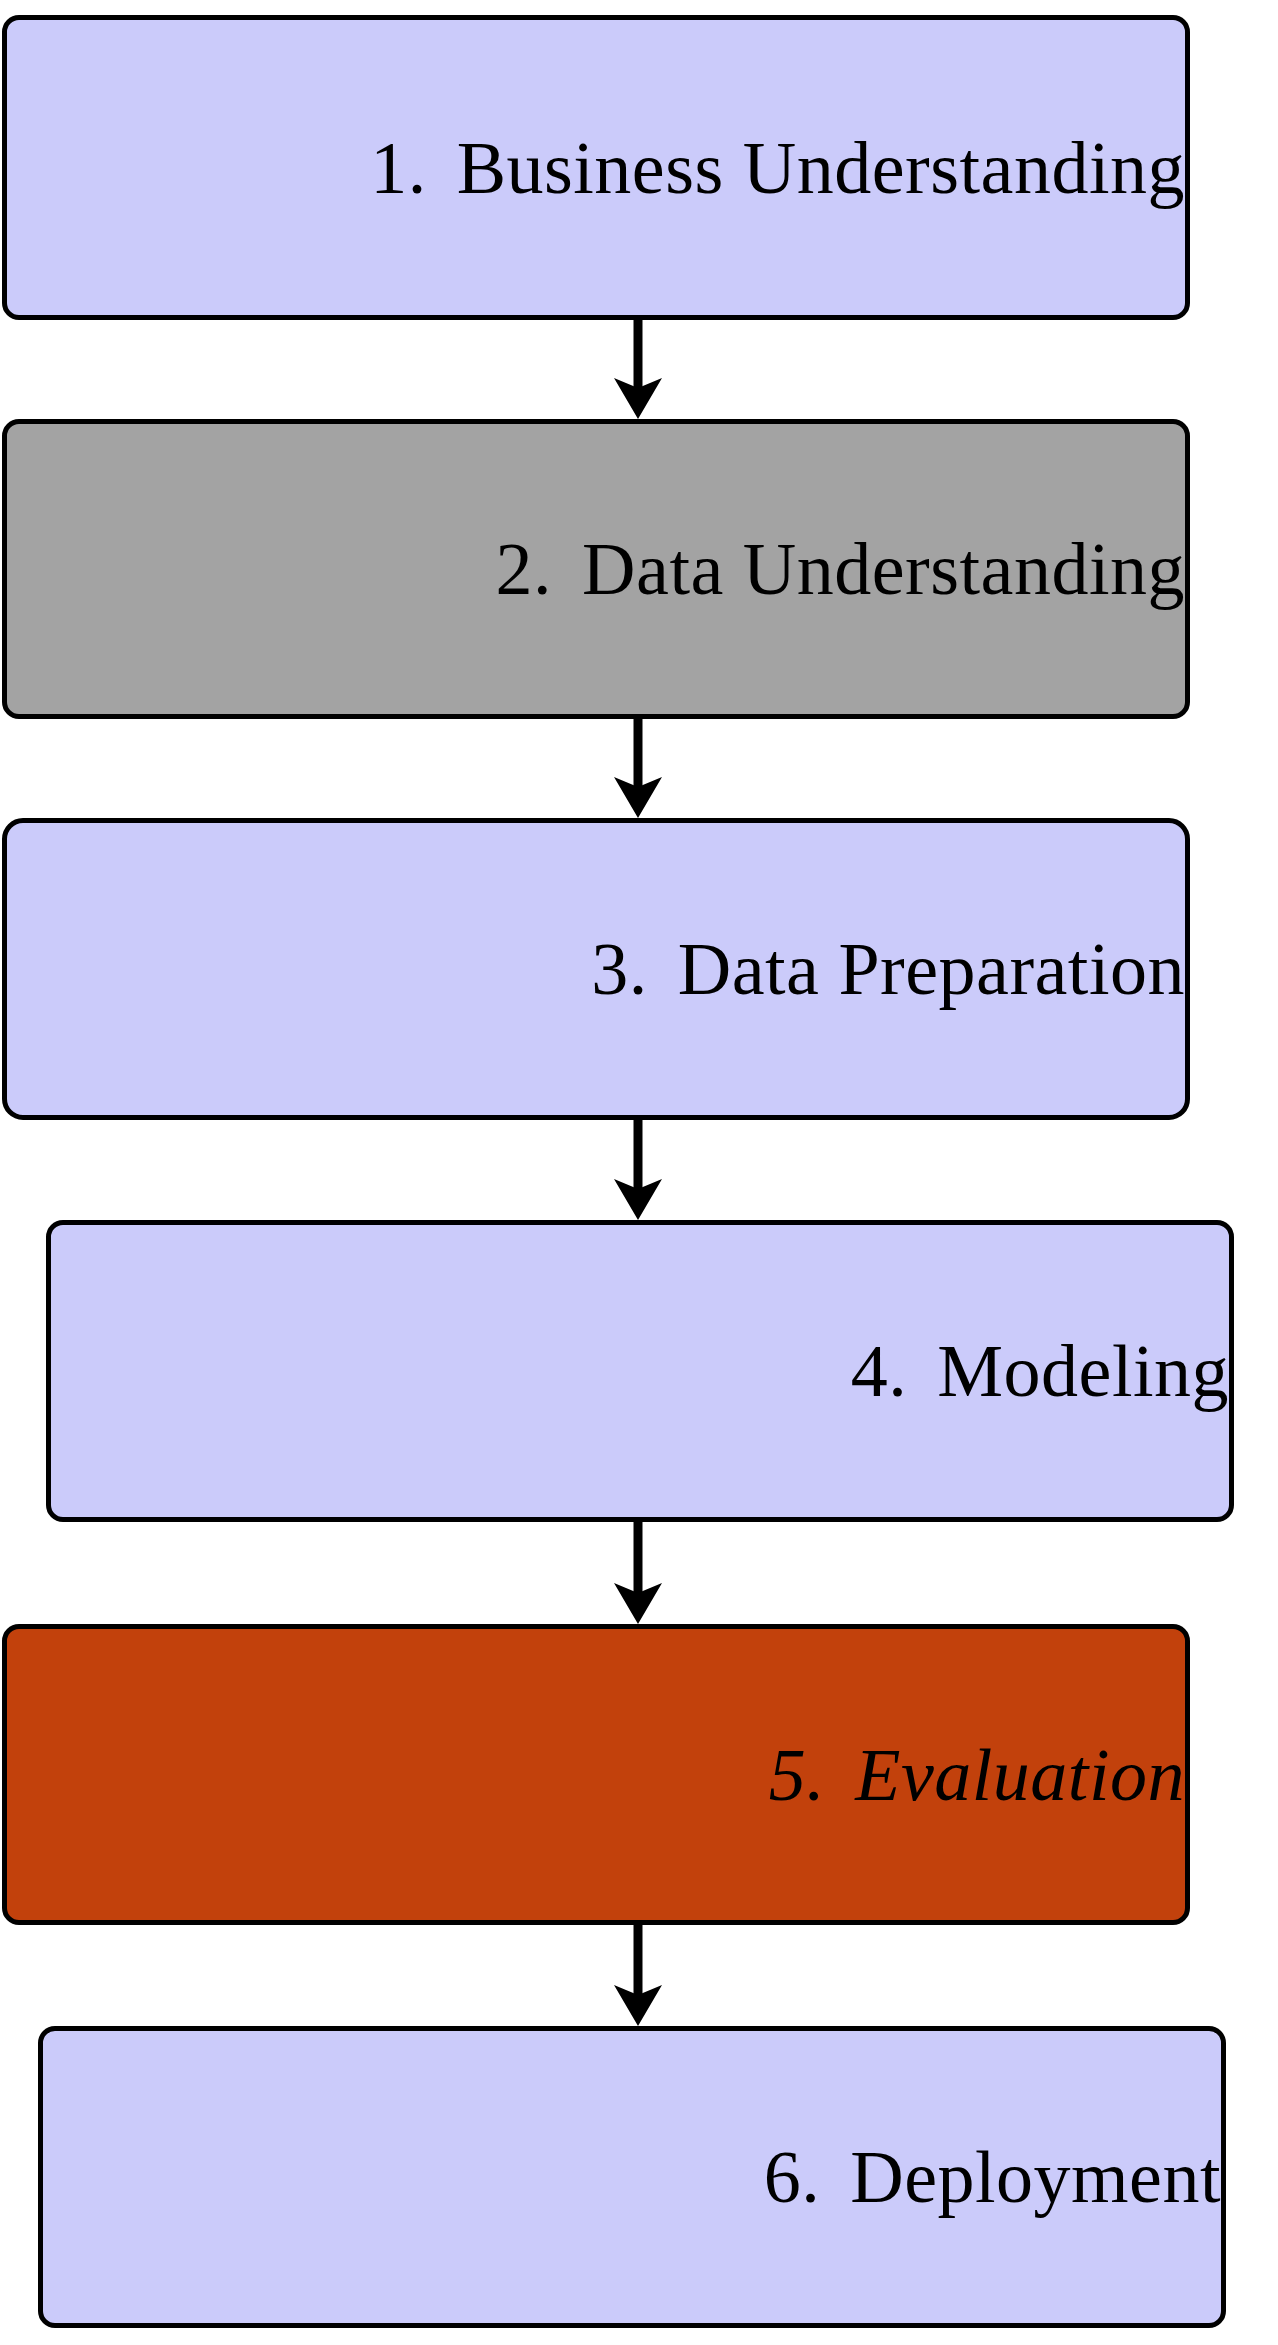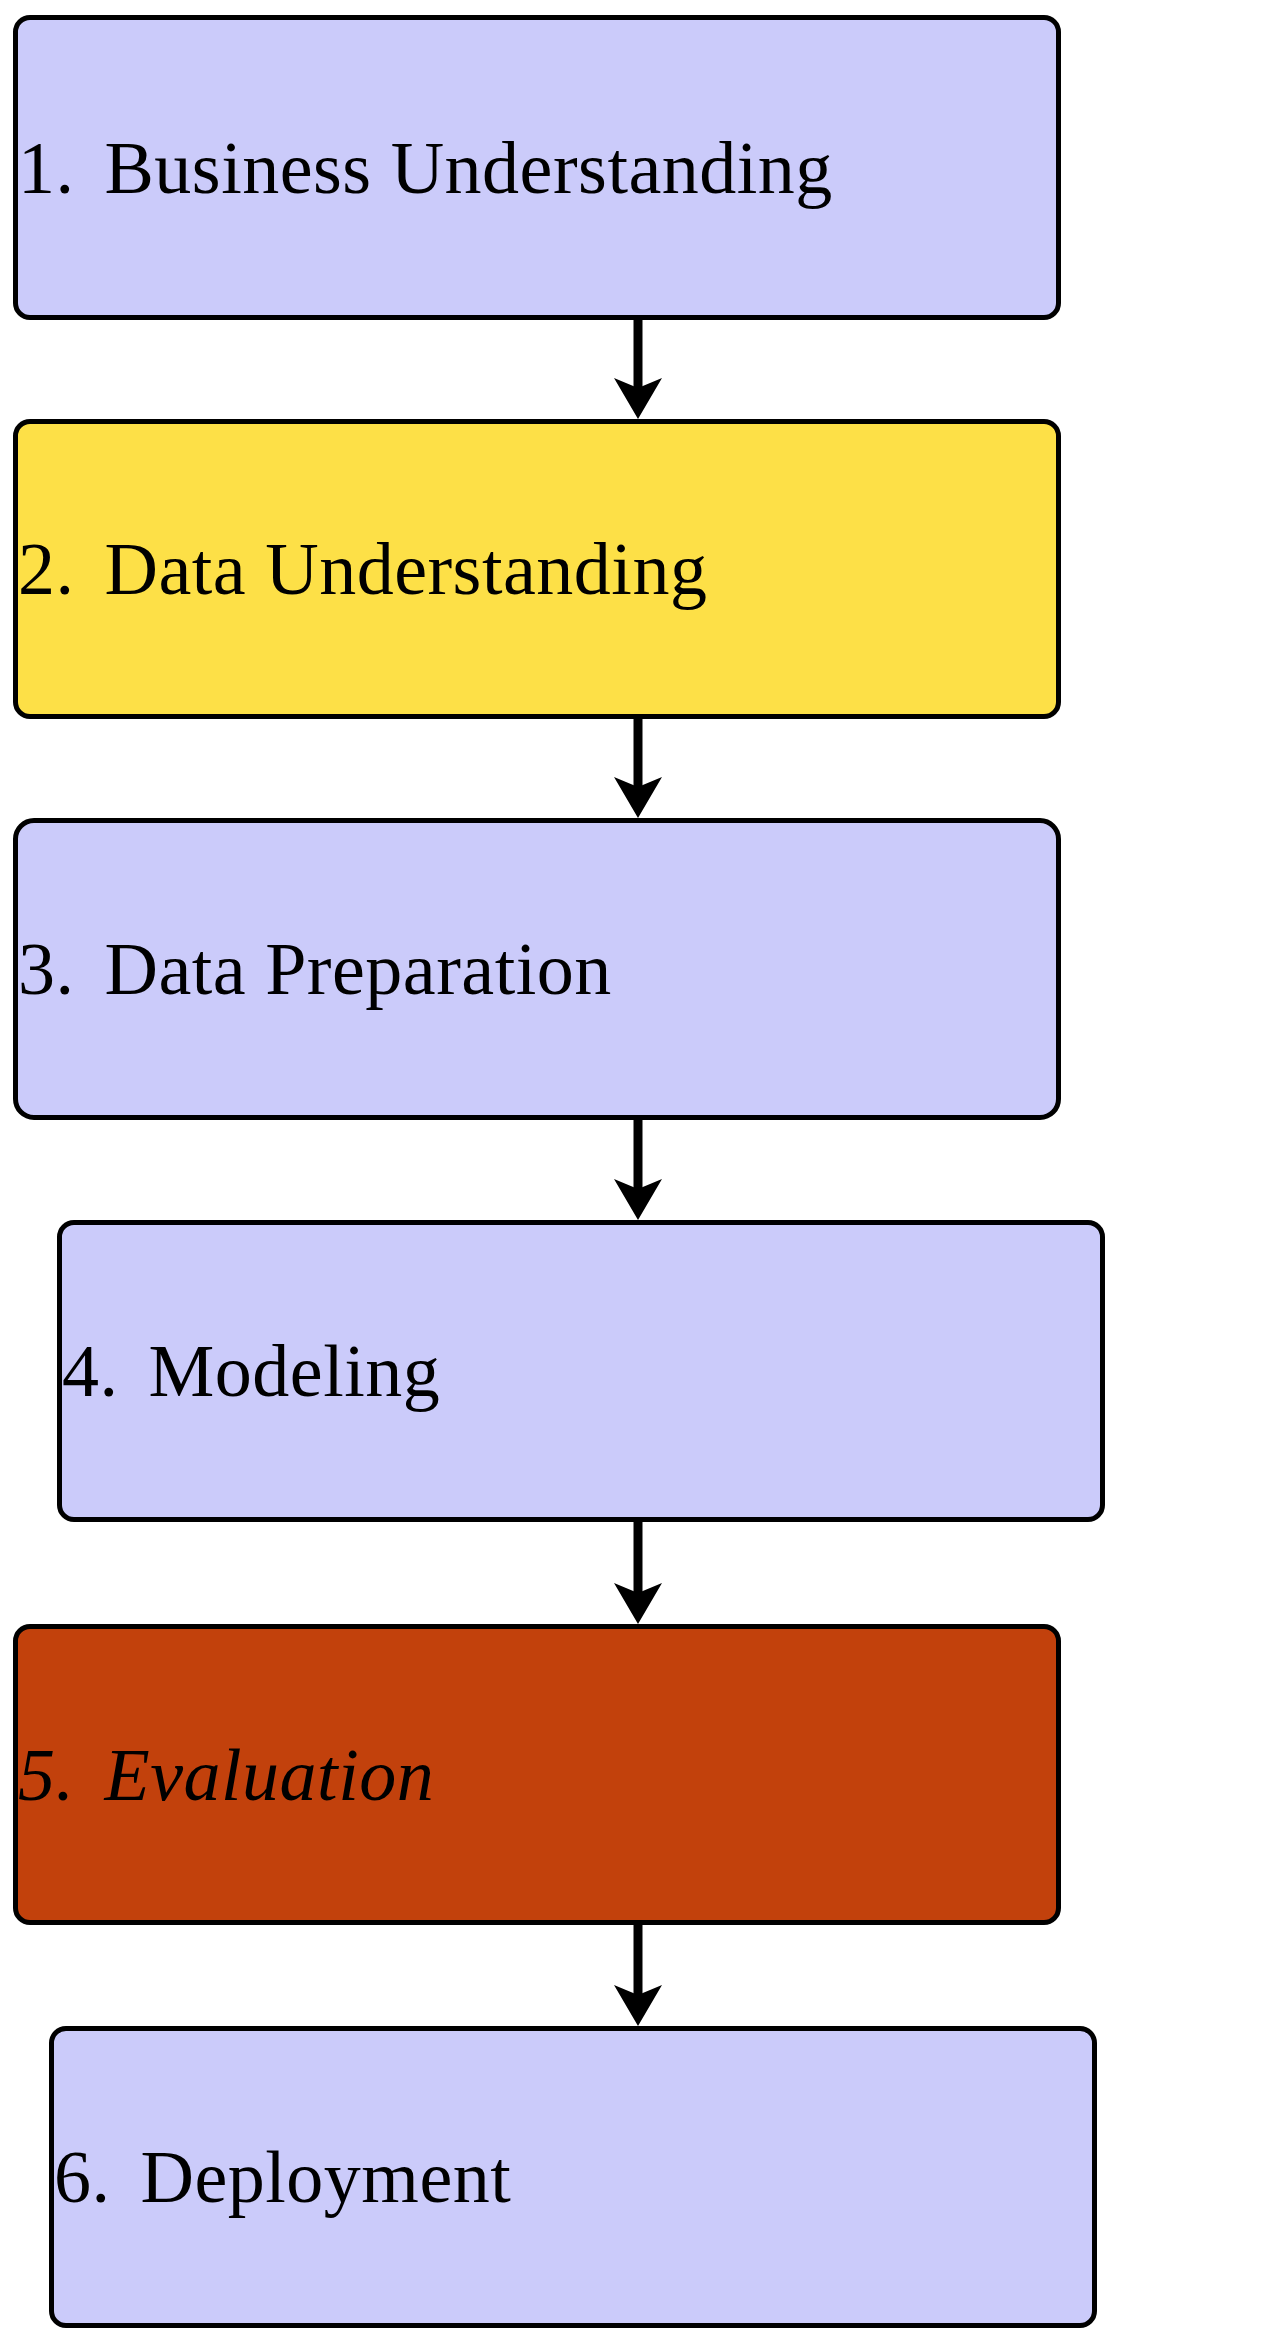--- a/index.html
+++ b/index.html
@@ -13,29 +13,29 @@
   }
   #canvas {
     position: relative;
     width: 1278px;
     height: 2345px;
     background: #ffffff;
     overflow: hidden;
   }
   .flow-node {
     position: absolute;
-    left: 13px;
-    width: 1048px;
+    left: 2px;
+    width: 1188px;
     box-sizing: border-box;
     background: #cbcbfa;
     border: 5px solid #000000;
     border-radius: 17px;
     display: flex;
     align-items: center;
-    justify-content: flex-start;
+    justify-content: flex-end;
   }
   .node-label {
     font-family: "Liberation Serif", "DejaVu Serif", serif;
     font-size: 74px;
     line-height: 1;
     color: #000000;
     white-space: pre;
     letter-spacing: 0.5px;
   }
   .node-num {
@@ -67,21 +67,21 @@
     <span class="node-label"><span class="node-num">1.</span><span class="node-gap"></span><span>Business Understanding</span></span>
   </div>
 
   <div class="flow-arrow" id="arrow-0" style="top: 320px; height: 99px;">
     <svg viewBox="0 0 1278 99" preserveAspectRatio="none" aria-hidden="true">
       <line x1="638" y1="0" x2="638" y2="80" stroke="#000000" stroke-width="9"></line>
       <polygon points="638,99 614,58 638,68 662,58" fill="#000000"></polygon>
     </svg>
   </div>
 
-  <div class="flow-node" id="node-1" style="top: 419px; height: 300px; background: #fde047; border-color: rgb(0, 0, 0); border-width: 5px; border-radius: 17px; color: rgb(0, 0, 0);">
+  <div class="flow-node" id="node-1" style="top: 419px; height: 300px; background: #a3a3a3; border-color: rgb(0, 0, 0); border-width: 5px; border-radius: 17px; color: rgb(0, 0, 0);">
     <span class="node-label"><span class="node-num">2.</span><span class="node-gap"></span><span>Data Understanding</span></span>
   </div>
 
   <div class="flow-arrow" id="arrow-1" style="top: 719px; height: 99px;">
     <svg viewBox="0 0 1278 99" preserveAspectRatio="none" aria-hidden="true">
       <line x1="638" y1="0" x2="638" y2="80" stroke="#000000" stroke-width="9"></line>
       <polygon points="638,99 614,58 638,68 662,58" fill="#000000"></polygon>
     </svg>
   </div>
 

